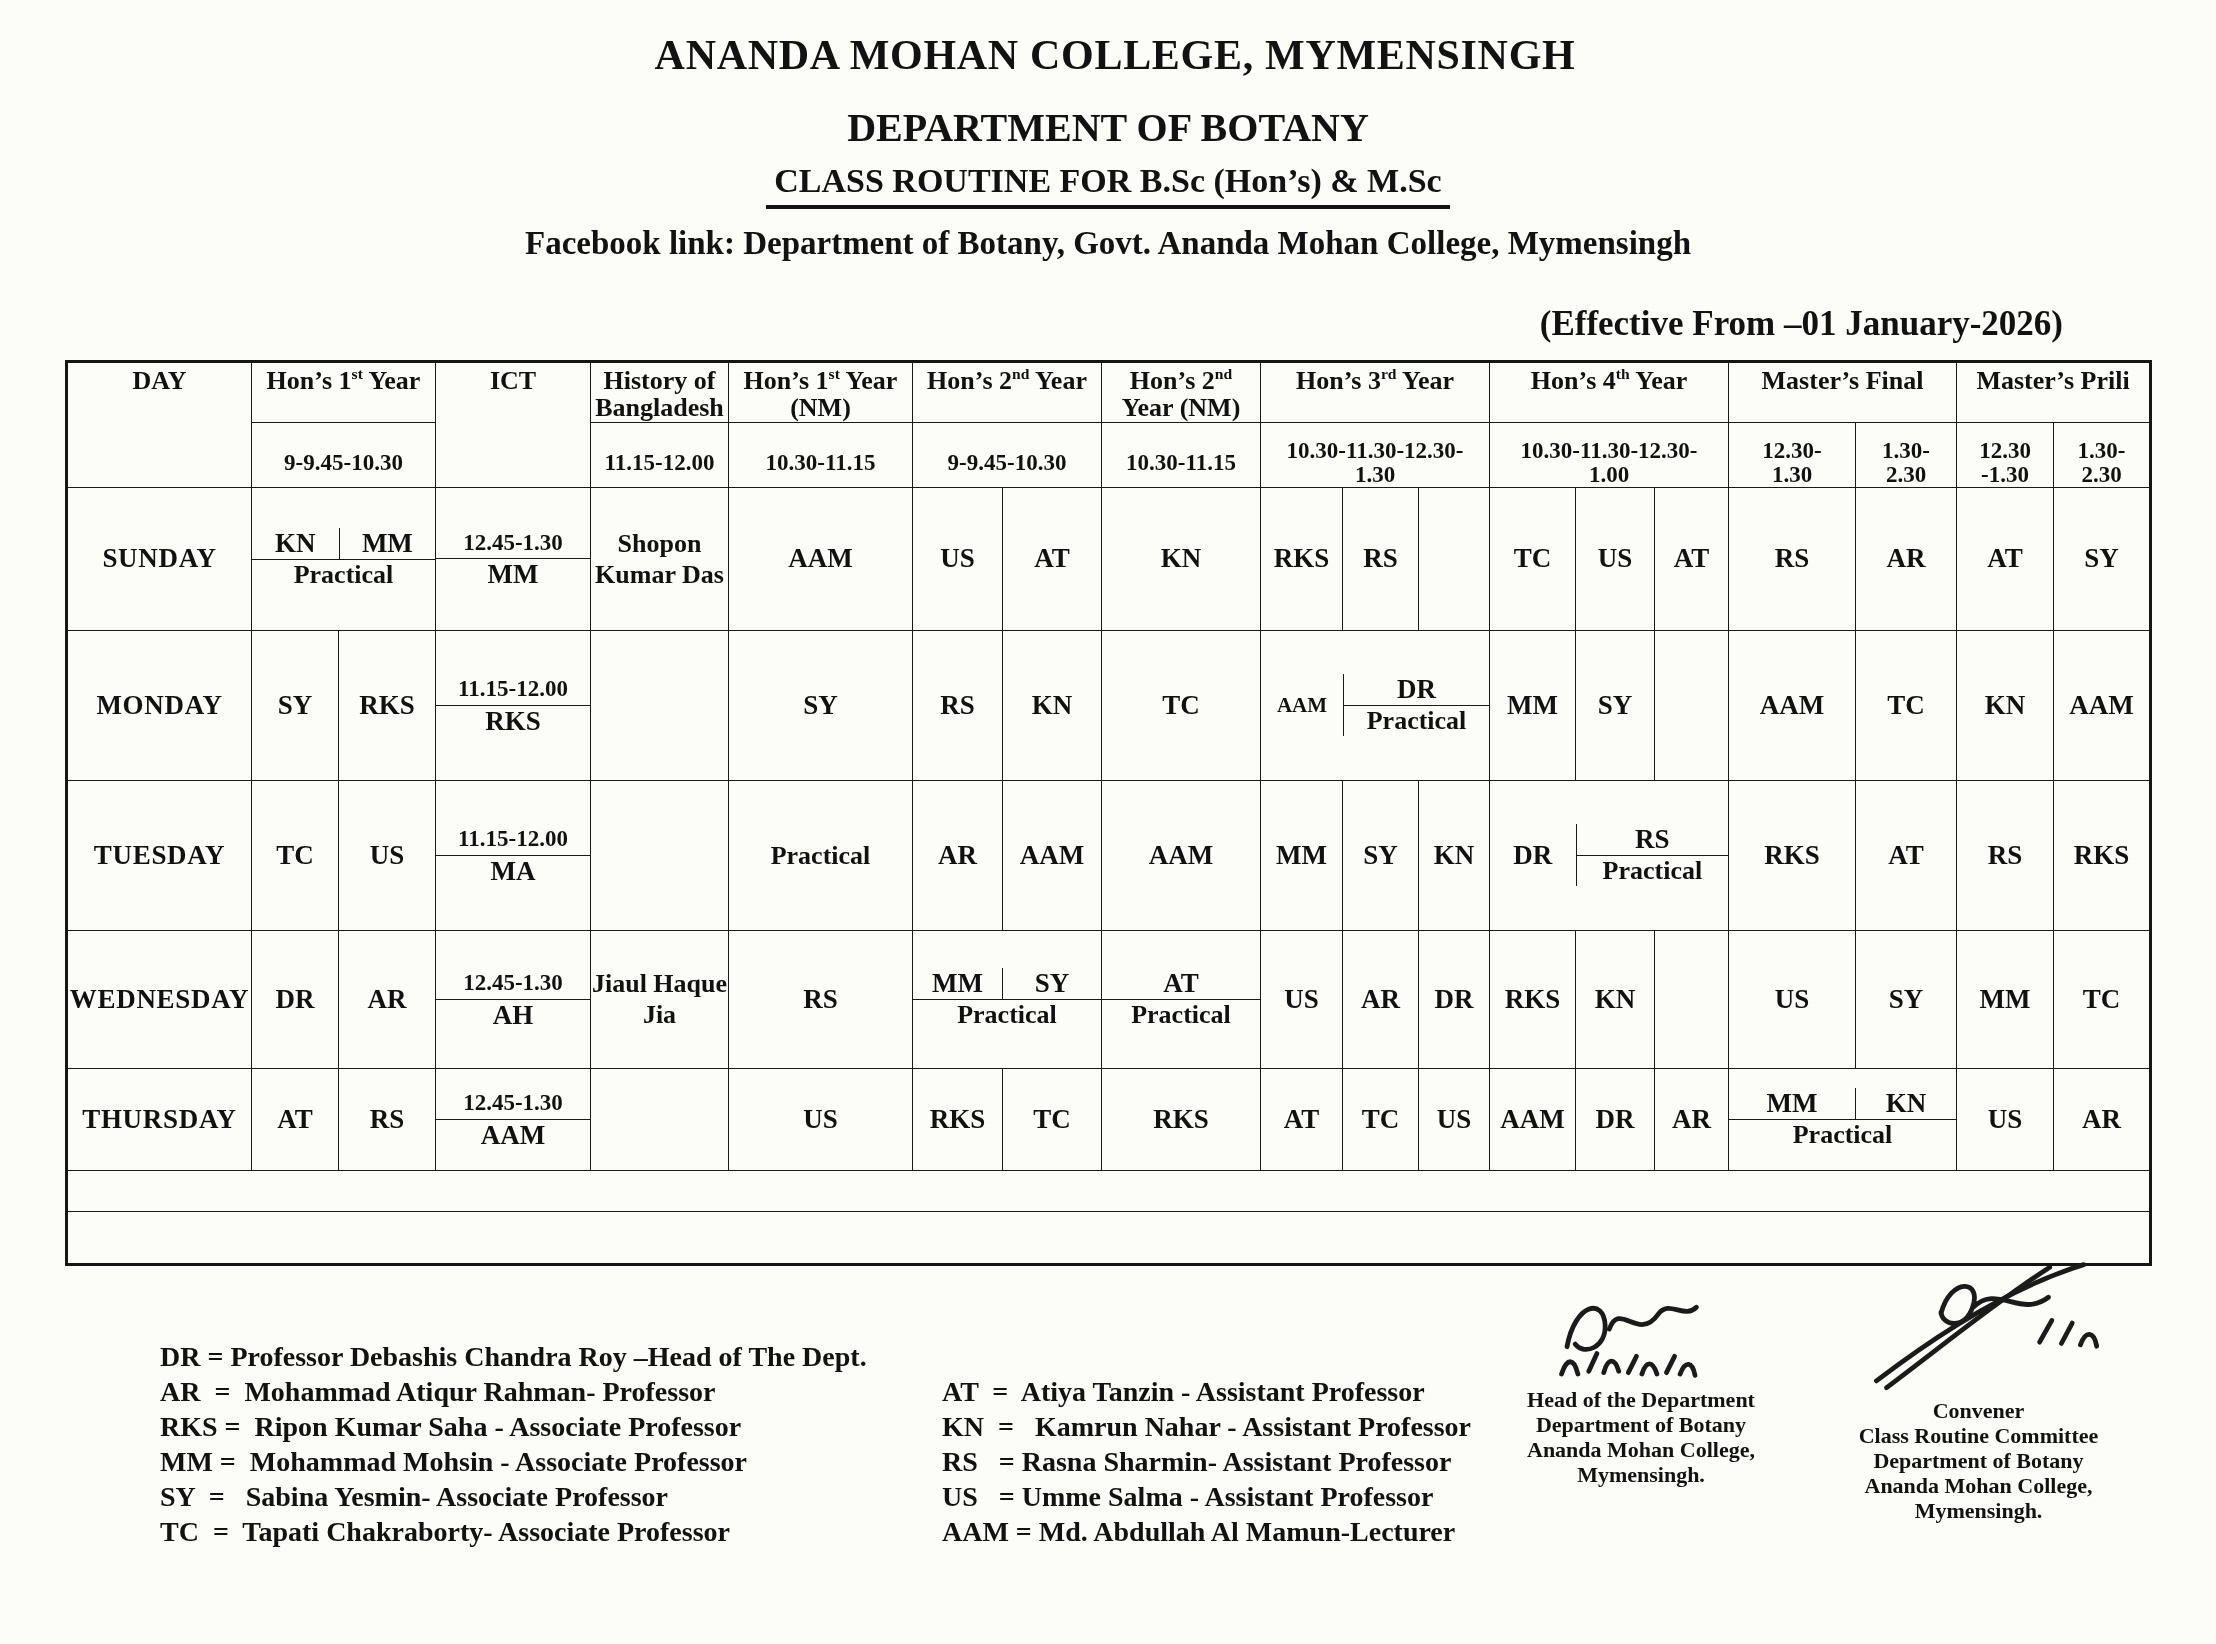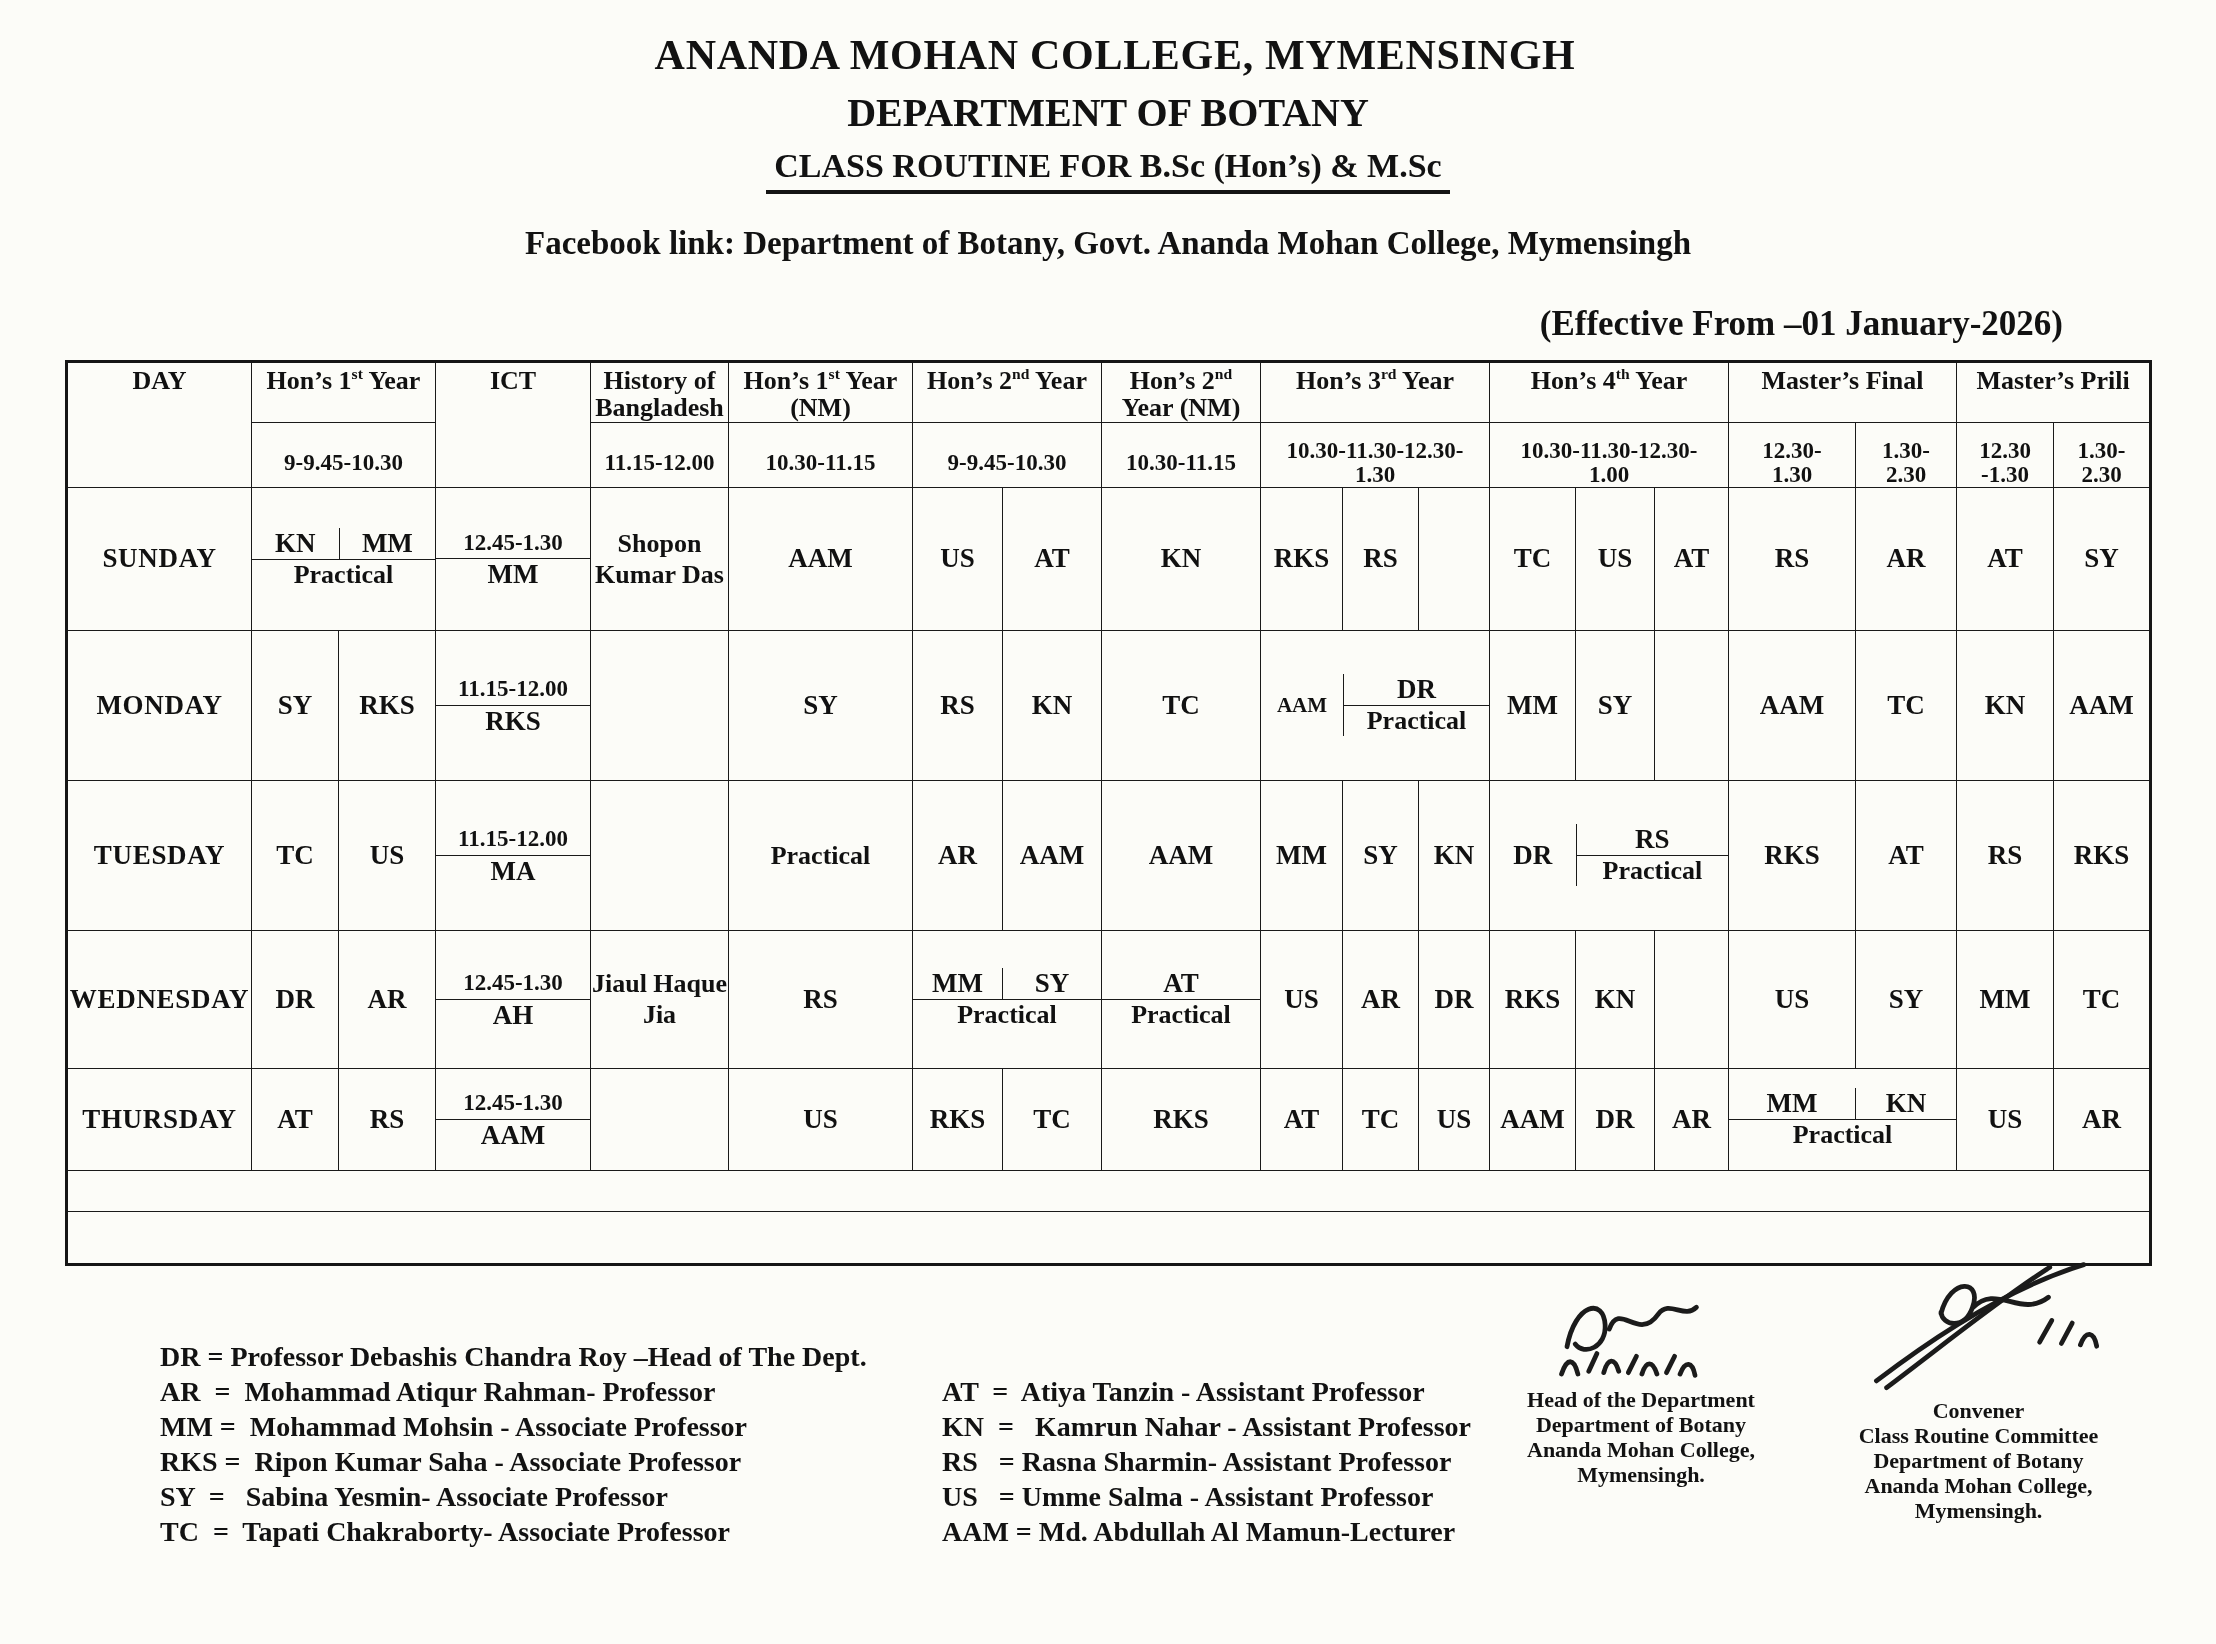--- a/index.html
+++ b/index.html
@@ -2,21 +2,21 @@
 <html style="font-size:11px"><head>
 <meta charset="utf-8">
 <style>
   html,body{margin:0;padding:0;background:#e8e8e4;}
   .page{
     position:relative; width:2216px; height:1644px; background:#fcfcf8;
     font-family:"Liberation Serif","DejaVu Serif",serif; color:#121212; overflow:hidden;
   }
   
   .titles{position:absolute; top:31px; left:0; width:100%; text-align:center;}
-  .t1{font-size:42px; font-weight:bold; letter-spacing:0.7px; margin-bottom:10px;padding-left:14px;}
+  .t1{font-size:42px; font-weight:bold; letter-spacing:0.7px; margin-bottom:25px;padding-left:14px;}
   .t2{font-size:40px; font-weight:bold; margin-bottom:11px;}
   .t3{display:inline-block; font-size:34px; font-weight:bold; border-bottom:4.8px solid #141414; padding:0 8.2px 5.4px;}
   .fb{position:absolute; top:225px; left:0; width:100%; text-align:center; font-size:33px; font-weight:bold;}
   .eff{position:absolute; top:304px; right:153px; font-size:35px; font-weight:bold;}
   
   table.routine{
     position:absolute; left:65px; top:360px; width:2083px;
     border-collapse:collapse; table-layout:fixed;
     border:3.4px solid #161616;
   }
@@ -322,22 +322,22 @@
               <div class="footcell"></div>
             </div>
       </td>
     </tr>
   </tbody>
     </table>
 
   <div class="legend-left">
     <div>DR = Professor Debashis Chandra Roy –Head of The Dept.</div>
     <div>AR  =  Mohammad Atiqur Rahman- Professor</div>
+    <div>RKS =  Ripon Kumar Saha - Associate Professor</div>
     <div>MM =  Mohammad Mohsin - Associate Professor</div>
-    <div>RKS =  Ripon Kumar Saha - Associate Professor</div>
     <div>SY  =   Sabina Yesmin- Associate Professor</div>
     <div>TC  =  Tapati Chakraborty- Associate Professor</div>
   </div>
   <div class="legend-right">
     <div>AT  =  Atiya Tanzin - Assistant Professor</div>
     <div>KN  =   Kamrun Nahar - Assistant Professor</div>
     <div>RS   = Rasna Sharmin- Assistant Professor</div>
     <div>US   = Umme Salma - Assistant Professor</div>
     <div>AAM = Md. Abdullah Al Mamun-Lecturer</div>
   </div>

